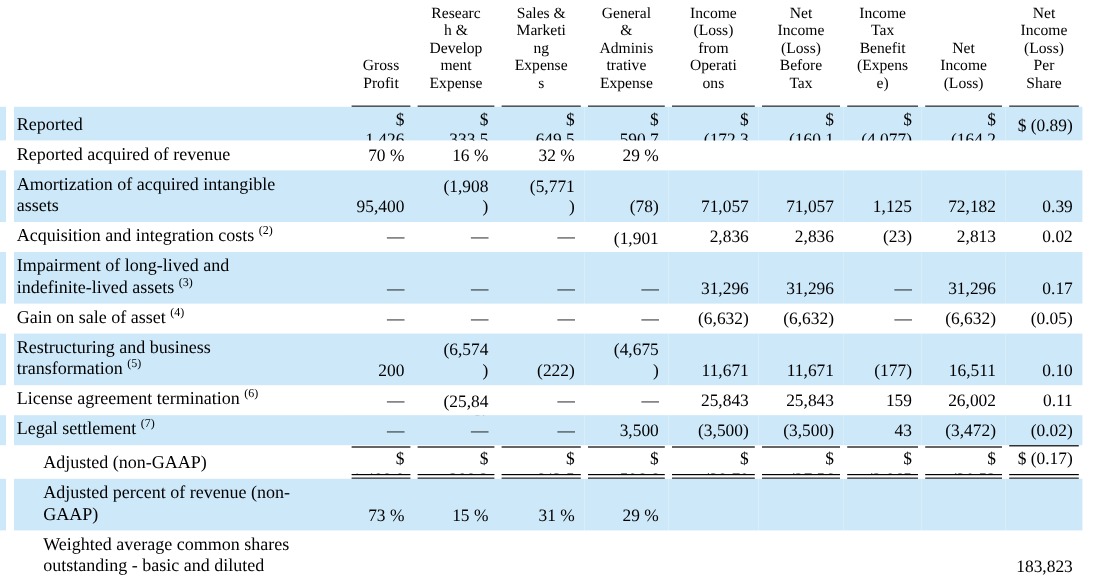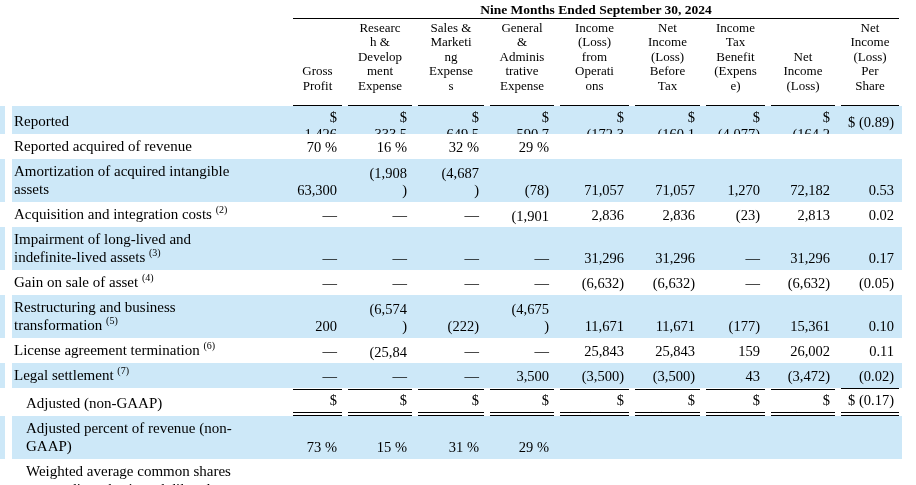--- a/index.html
+++ b/index.html
@@ -10,21 +10,21 @@
   }
   table{border-collapse:collapse;table-layout:fixed;width:902px;margin-top:2px;}
   td{padding:0;vertical-align:bottom;}
   
   tr.blue td{background:#cde8f8;margin-left:24px;}
   tr.blue td.lbl{
     background:linear-gradient(to right,#cde8f8 0 5px,#ffffff 5px 12px,#cde8f8 12px);
   }
   
   .lbl{font-size:15px;line-height:18px;padding:3px 4px 4px 14px;}
-  .lbl.ind{padding-left:26px;}
+  .lbl.ind{padding-left:36px;}
   .lbl .lt{white-space:pre-line;}
   sup{font-size:10px;line-height:0;}
   
   .num .inner{margin:0 3px;}
   .num .box{
     font-size:14.5px;line-height:17px;text-align:right;
     padding:3px 5px 3px 0;white-space:pre-line;
   }
   .num .box.clip{height:25px;overflow:hidden;padding:3px 5px 0 0;}   
   .num .box.clip1{height:19px;overflow:hidden;padding:1px 5px 0 0;}  
@@ -54,28 +54,20 @@
         <col style="width:70px">
       <col style="width:72px">
         <col style="width:70px">
         <col style="width:75px">
       <col style="width:71px">
         <col style="width:65px">
         <col style="width:70px">
       <col style="width:64px">
     </colgroup>
     <tbody id="tbl">
-      <tr>
-        <td></td>
-        <td class="titletd" colspan="9">
-          <div class="tinner">
-            <span>Nine Months Ended September 30, 2024</span>
-          </div>
-        </td>
-      </tr>
       <tr id="header-row">
         <td></td>
       <td class="hd">
             <div class="hinner">
               <div class="hbox">Gross
 Profit</div>
             </div>
           </td>
           <td class="hd">
             <div class="hinner">
@@ -250,63 +242,63 @@
             <div class="inner">
               <div class="box"></div>
             </div>
           </td>
         </tr>
         <tr class="blue">
           <td class="lbl"><span class="lt">Amortization of acquired intangible
 assets</span></td>
           <td class="num">
             <div class="inner">
-              <div class="box">63,300</div>
+              <div class="box">95,400</div>
             </div>
           </td>
           <td class="num">
             <div class="inner">
               <div class="box">(1,908
 )</div>
             </div>
           </td>
           <td class="num">
             <div class="inner">
-              <div class="box">(4,687
+              <div class="box">(5,771
 )</div>
             </div>
           </td>
           <td class="num">
             <div class="inner">
               <div class="box">(78)</div>
             </div>
           </td>
           <td class="num">
             <div class="inner">
               <div class="box">71,057</div>
             </div>
           </td>
           <td class="num">
             <div class="inner">
               <div class="box">71,057</div>
             </div>
           </td>
           <td class="num">
             <div class="inner">
-              <div class="box">1,270</div>
+              <div class="box">1,125</div>
             </div>
           </td>
           <td class="num">
             <div class="inner">
               <div class="box">72,182</div>
             </div>
           </td>
           <td class="num">
             <div class="inner">
-              <div class="box">0.53</div>
+              <div class="box">0.39</div>
             </div>
           </td>
         </tr>
         <tr>
           <td class="lbl"><span class="lt">Acquisition and integration costs </span><sup>(2)</sup></td>
           <td class="num">
             <div class="inner">
               <div class="box">—</div>
             </div>
           </td>
@@ -484,21 +476,21 @@
               <div class="box">11,671</div>
             </div>
           </td>
           <td class="num">
             <div class="inner">
               <div class="box">(177)</div>
             </div>
           </td>
           <td class="num">
             <div class="inner">
-              <div class="box">15,361</div>
+              <div class="box">16,511</div>
             </div>
           </td>
           <td class="num">
             <div class="inner">
               <div class="box">0.10</div>
             </div>
           </td>
         </tr>
         <tr>
           <td class="lbl"><span class="lt">License agreement termination </span><sup>(6)</sup></td>

